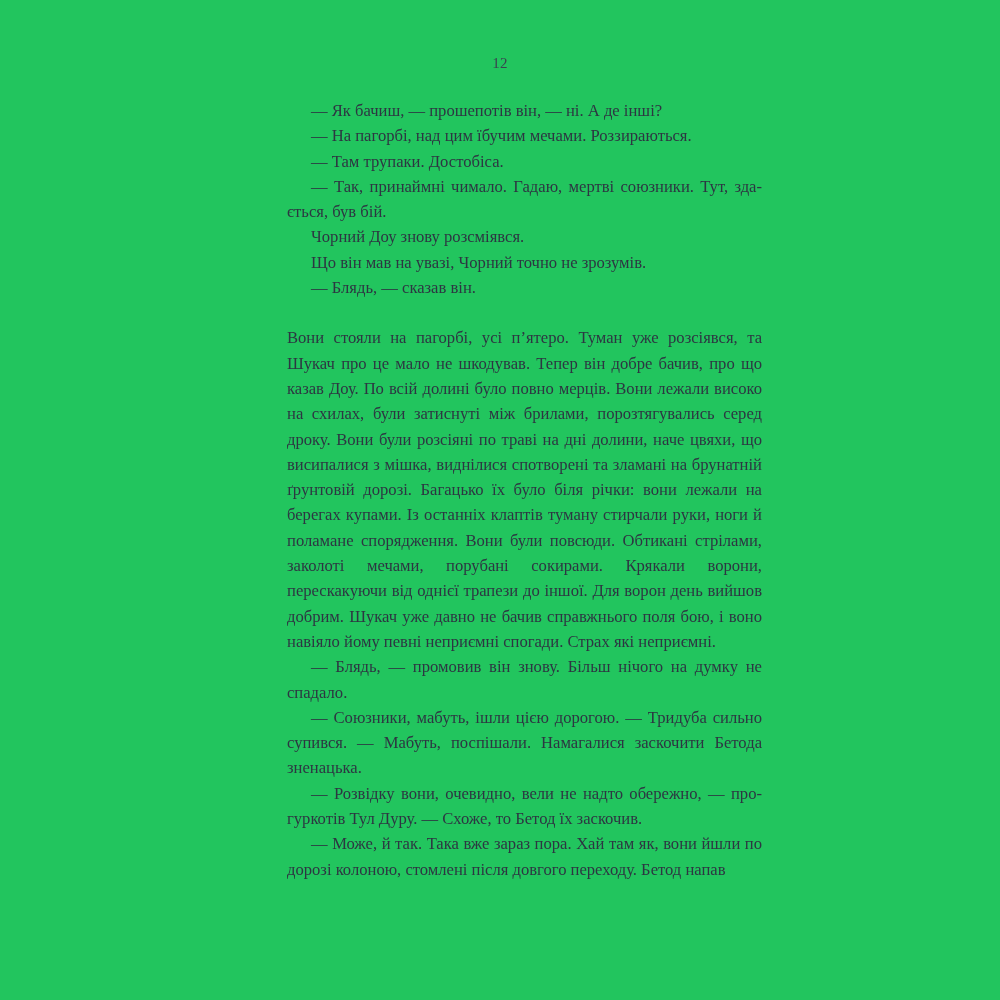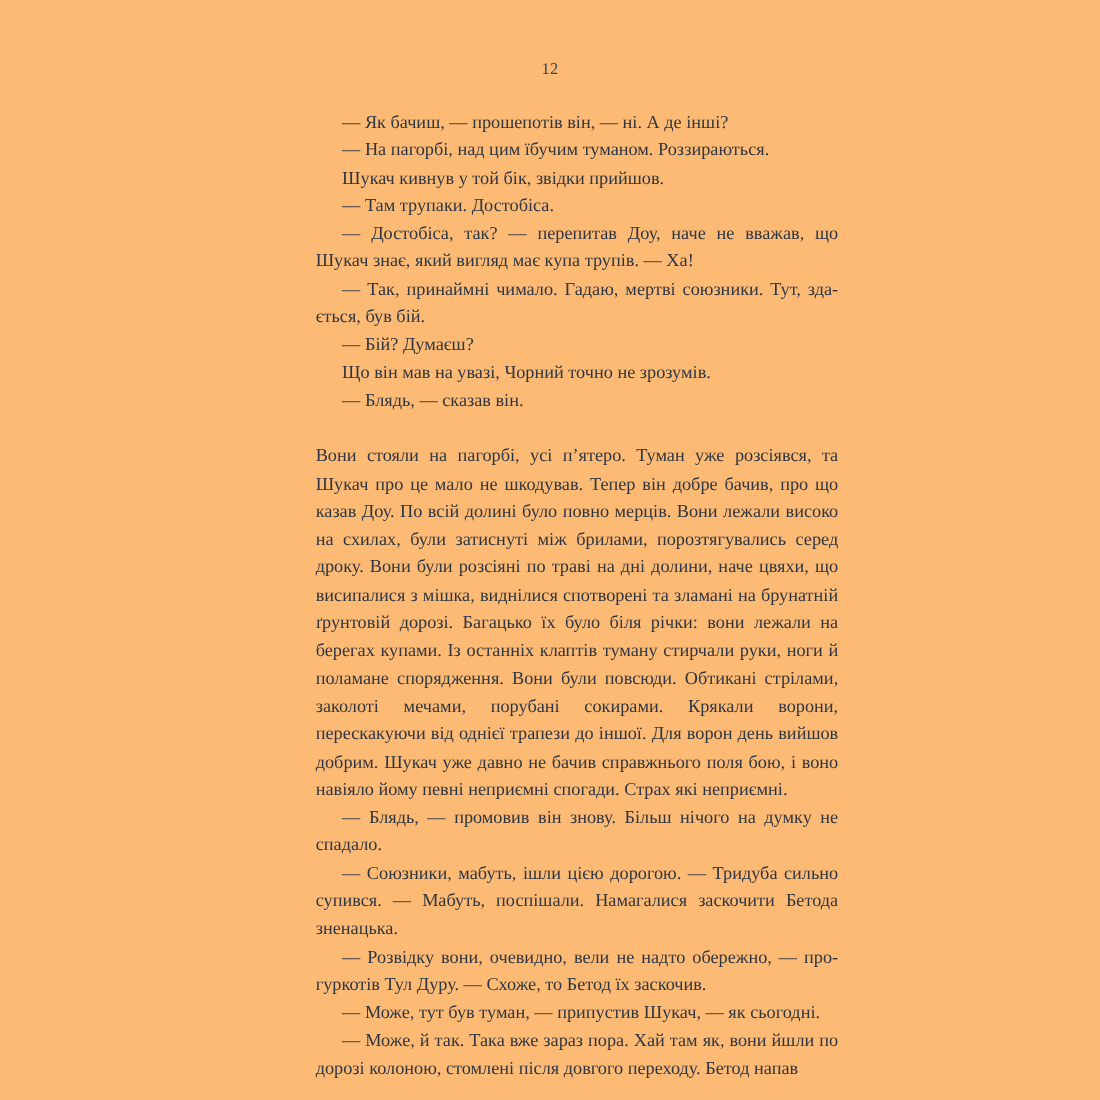--- a/index.html
+++ b/index.html
@@ -11,21 +11,21 @@
     width: 1000px;
     height: 1000px;
     font-family: "Liberation Serif", serif;
     color: #2b3340;
     overflow: hidden;
   }
   .page {
     position: relative;
     width: 1000px;
     height: 1000px;
-    background: #fdba74;
+    background: #22c55e;
   }
   .page-number {
     position: absolute;
     top: 55px;
     left: 0;
     width: 1000px;
     text-align: center;
     font-size: 15px;
     color: #3a4350;
     letter-spacing: 0.2px;
@@ -57,32 +57,29 @@
 </style>
 </head>
 <body>
 
 <div class="page">
 
   <div class="page-number">12</div>
 
   <div class="text-block">
     <p class="para indent">— Як бачиш, — прошепотів він, — ні. А де інші?</p>
-    <p class="para indent">— На пагорбі, над цим їбучим туманом. Роззираються.</p>
-    <p class="para indent">Шукач кивнув у той бік, звідки прийшов.</p>
+    <p class="para indent">— На пагорбі, над цим їбучим мечами. Роззираються.</p>
     <p class="para indent">— Там трупаки. Достобіса.</p>
-    <p class="para indent">— Достобіса, так? — перепитав Доу, наче не вважав, що Шукач знає, який вигляд має купа трупів. — Ха!</p>
     <p class="para indent">— Так, принаймні чимало. Гадаю, мертві союзники. Тут, зда­ється, був бій.</p>
-    <p class="para indent">— Бій? Думаєш?</p>
+    <p class="para indent">Чорний Доу знову розсміявся.</p>
     <p class="para indent">Що він мав на увазі, Чорний точно не зрозумів.</p>
     <p class="para indent">— Блядь, — сказав він.</p>
 
     <div class="gap"></div>
 
     <p class="para noindent">Вони стояли на пагорбі, усі п’ятеро. Туман уже розсіявся, та Шукач про це мало не шкодував. Тепер він добре бачив, про що казав Доу. По всій долині було повно мерців. Вони лежали ви­соко на схилах, були затиснуті між брилами, порозтягувались серед дроку. Вони були розсіяні по траві на дні долини, наче цвяхи, що висипалися з мішка, виднілися спотворені та зламані на брунатній ґрунтовій дорозі. Багацько їх було біля річки: вони лежали на берегах купами. Із останніх клаптів туману стирчали руки, ноги й поламане спорядження. Вони були повсюди. Об­тикані стрілами, заколоті мечами, порубані сокирами. Крякали ворони, перескакуючи від однієї трапези до іншої. Для ворон день вийшов добрим. Шукач уже давно не бачив справжнього поля бою, і воно навіяло йому певні неприємні спогади. Страх які неприємні.</p>
     <p class="para indent">— Блядь, — промовив він знову. Більш нічого на думку не спадало.</p>
     <p class="para indent">— Союзники, мабуть, ішли цією дорогою. — Тридуба силь­но супився. — Мабуть, поспішали. Намагалися заскочити Бе­тода зненацька.</p>
     <p class="para indent">— Розвідку вони, очевидно, вели не надто обережно, — про­гуркотів Тул Дуру. — Схоже, то Бетод їх заскочив.</p>
-    <p class="para indent">— Може, тут був туман, — припустив Шукач, — як сьогодні.</p>
     <p class="para indent">— Може, й так. Така вже зараз пора. Хай там як, вони йшли по дорозі колоною, стомлені після довгого переходу. Бетод напав</p>
   </div>
 
 </div>
 
 </body></html>

